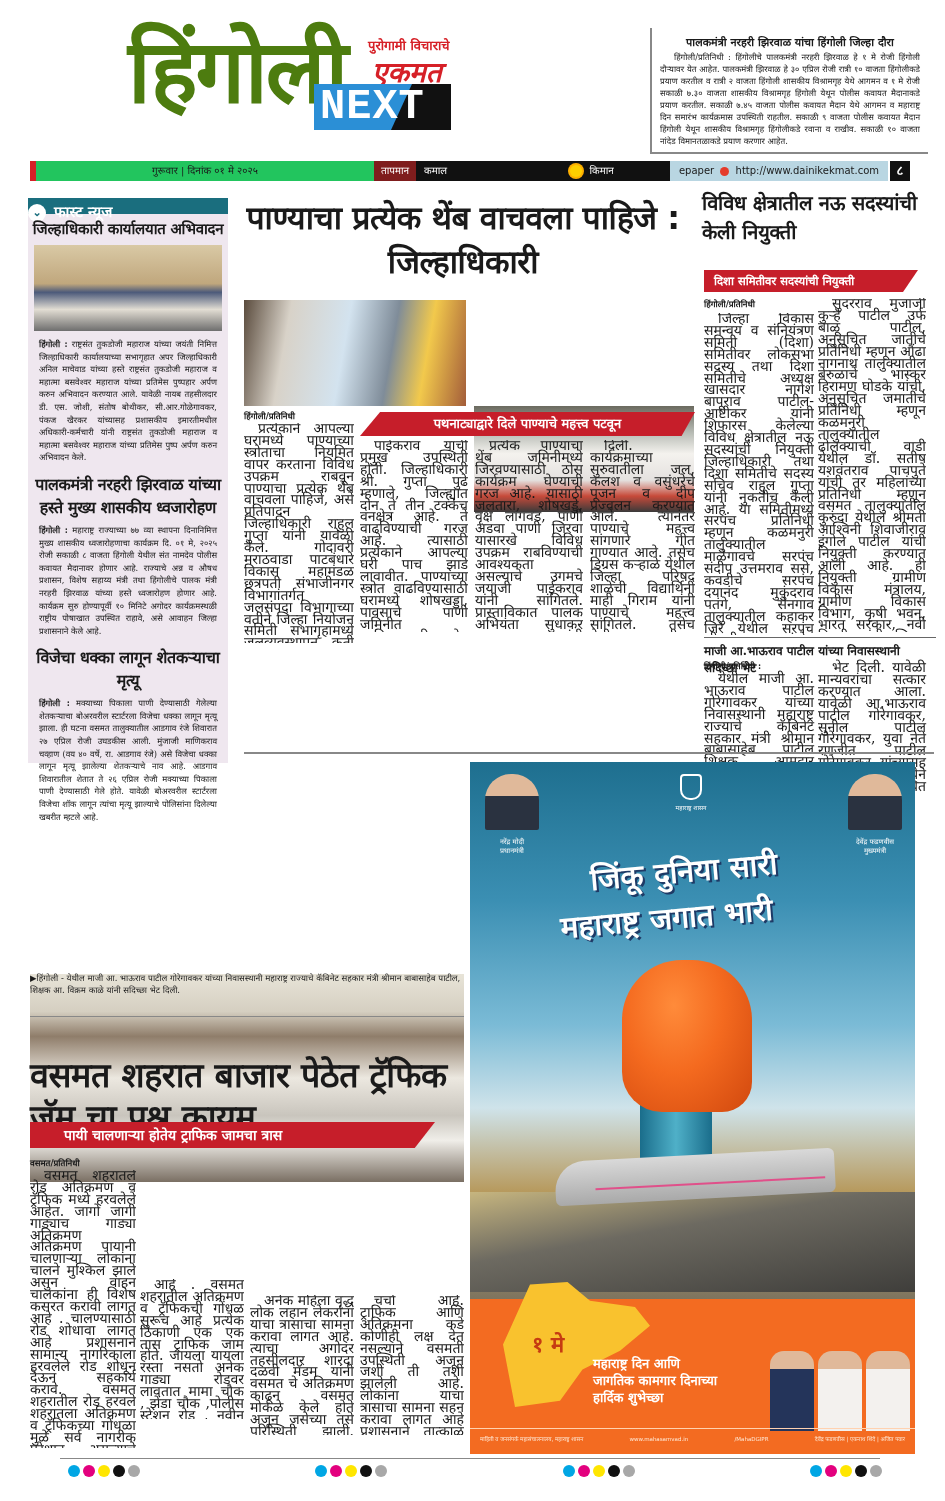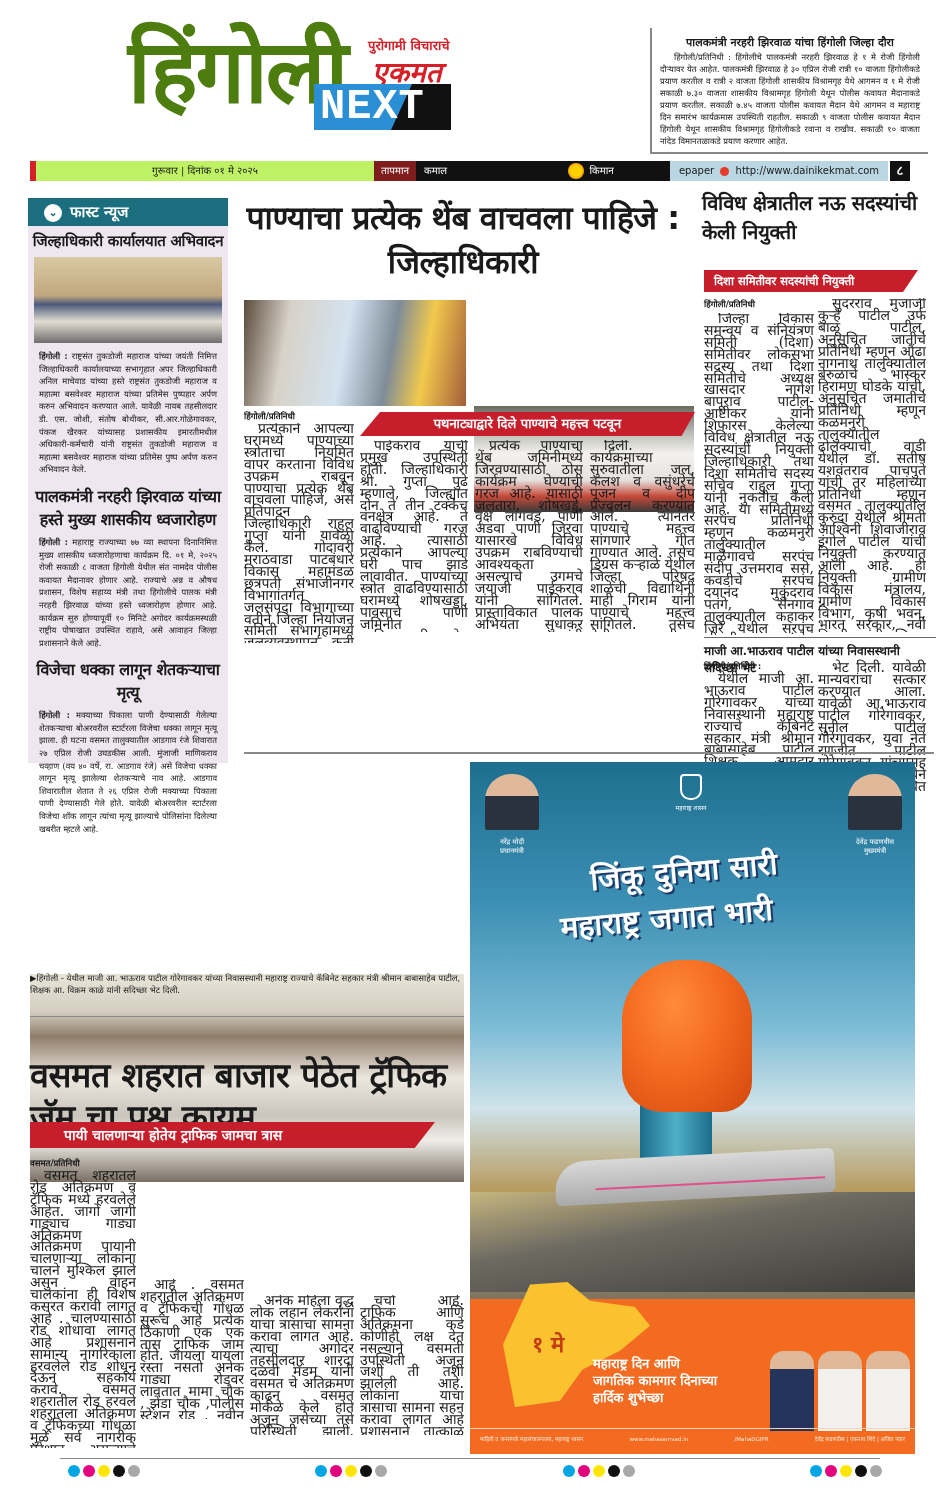--- a/index.html
+++ b/index.html
@@ -16,31 +16,31 @@
   .next-box .dark { position: absolute; right: 0; top: 0; width: 60px; height: 46px; background: #111; clip-path: polygon(35% 0, 100% 0, 100% 100%, 0 100%); }
   .next-text { position: relative; z-index: 2; font-family: Liberation Mono, monospace; font-weight: 900; font-size: 42px; color: #fff; letter-spacing: 1px; padding-left: 6px; line-height: 46px; }
 
   .brief-box { left: 650px; top: 28px; width: 278px; height: 126px; border-left: 2px solid #888; border-bottom: 2px solid #888; padding: 6px 8px; }
   .brief-title { font-size: 11px; font-weight: 700; text-align: center; margin-bottom: 2px; }
   .brief-body { font-size: 8.3px; line-height: 12px; text-align: justify; text-indent: 14px; }
 
   
   .strip { left: 30px; top: 161px; width: 878px; height: 20px; }
   .strip .red-l { position: absolute; left: 0; top: 0; width: 6px; height: 20px; background: #d62027; }
-  .strip .blue { position: absolute; left: 6px; top: 0; width: 338px; height: 20px; background: #bef264; font-size: 10px; text-align: center; line-height: 20px; }
+  .strip .blue { position: absolute; left: 6px; top: 0; width: 338px; height: 20px; background: #22c55e; font-size: 10px; text-align: center; line-height: 20px; }
   .strip .temp-l { position: absolute; left: 344px; top: 0; width: 42px; height: 20px; background: #7f1d1d; color: #fff; font-size: 10px; line-height: 20px; text-align: center; }
   .strip .temp-r { position: absolute; left: 386px; top: 0; width: 254px; height: 20px; background: #111; color: #fff; font-size: 10px; line-height: 20px; }
   .strip .epaper { position: absolute; left: 640px; top: 0; width: 218px; height: 20px; background: #b9d6e2; font-size: 10px; line-height: 20px; text-align: center; }
   .strip .pg { position: absolute; left: 860px; top: 0; width: 20px; height: 20px; background: #111; color: #fff; font-size: 13px; line-height: 20px; text-align: center; font-weight: 700; }
   .sun { display: inline-block; width: 12px; height: 12px; border-radius: 50%; background: #ffd000; box-shadow: 0 0 0 2px #ffb000; vertical-align: middle; margin-right: 4px; }
   .ep-icon { display: inline-block; width: 9px; height: 9px; border-radius: 50%; background: #e53b2b; vertical-align: middle; margin: 0 3px; }
 
   
   .leftcol { left: 28px; top: 198px; width: 200px; height: 565px; background: #efe7ef; }
-  .fast-bar { height: 28px; background: #1a6e7e; color: #fff; font-size: 15px; font-weight: 700; line-height: 28px; padding-left: 16px; }
+  .fast-bar { height: 16px; background: #1a6e7e; color: #fff; font-size: 15px; font-weight: 700; line-height: 28px; padding-left: 0; }
   .fast-bar .chev { display: inline-block; width: 18px; height: 18px; border-radius: 50%; background: #fff; color: #1a6e7e; font-size: 11px; text-align: center; line-height: 18px; margin-right: 8px; vertical-align: middle; }
   .lc-h { font-size: 15px; font-weight: 700; text-align: center; line-height: 19px; padding: 6px 4px 2px; letter-spacing: -0.3px; }
   .lc-h.big { font-size: 16px; line-height: 23px; }
   .lc-body { font-size: 8.3px; line-height: 12.6px; text-align: justify; padding: 3px 11px; }
   .lc-body b { font-weight: 700; }
   .photo { background: linear-gradient(160deg, #c7b9a6 0%, #8e7d68 40%, #59616e 70%, #a8a39b 100%); position: relative; overflow: hidden; }
   .ph1 { margin: 4px 6px; height: 86px; background: linear-gradient(180deg, #d9c9a5 0%, #c0a77d 45%, #4c5a7a 55%, #e2ddd3 75%, #6e6e6e 100%); }
 
   
   .lead-h { left: 232px; top: 196px; width: 462px; font-size: 32px; font-weight: 900; line-height: 44px; text-align: center; letter-spacing: -0.5px; }

